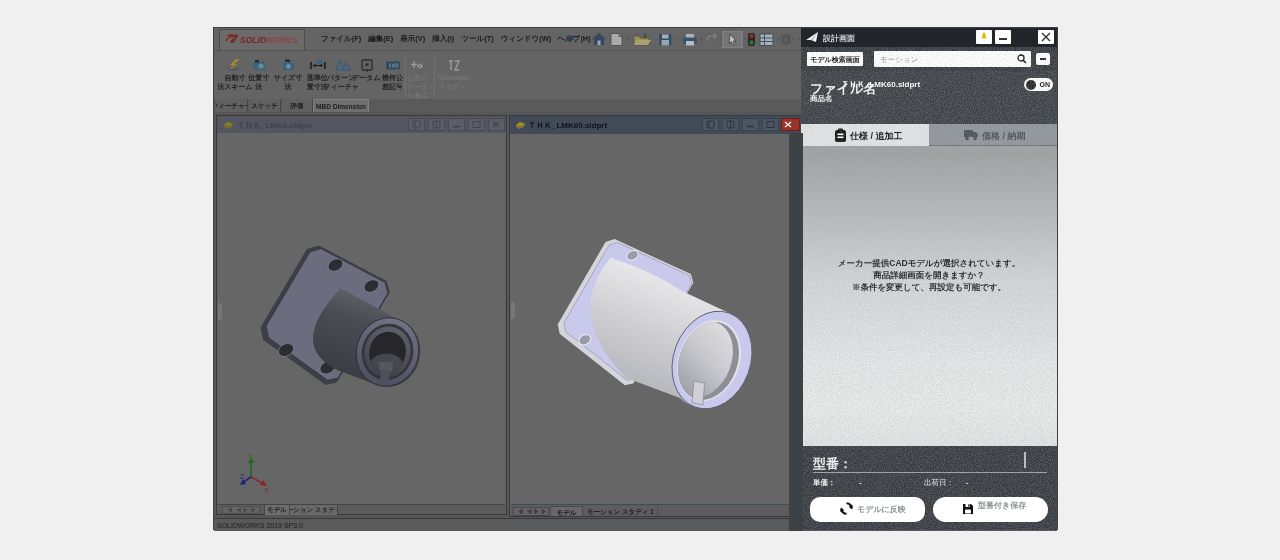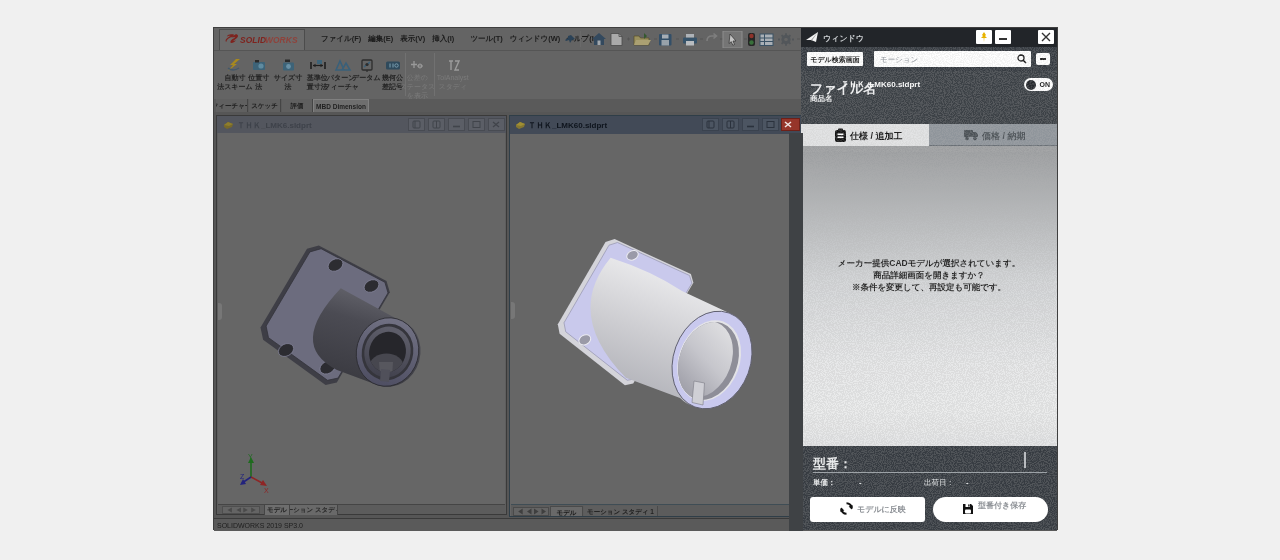--- a/index.html
+++ b/index.html
@@ -18,21 +18,21 @@
   <svg class="a" style="left:10px;top:5px" width="80" height="14" viewBox="0 0 80 14">
     <g fill="#7e231e">
       <path d="M7.2 1.3 C5.6 1.2 3.7 2.1 2.6 3.5 C4.1 2.8 5.9 2.7 6.5 3.0 C5.0 3.5 2.8 5.0 1.9 6.6 C1.3 7.7 1.5 8.9 2.5 9.1 C2.0 8.2 2.8 6.9 4.0 5.9 C5.4 4.8 7.1 4.1 8.1 4.3 C9.0 3.4 10.1 2.2 10.0 1.7 C9.8 1.2 8.4 1.4 7.2 1.3 Z"></path>
       <path d="M11.7 1.2 C10.2 1.8 8.5 3.6 8.1 4.6 C9.3 4.1 10.9 4.1 11.4 4.6 C9.6 5.2 7.3 6.9 6.6 8.3 C6.0 9.4 6.6 10.3 8.0 10.0 C9.5 9.8 11.3 8.4 12.1 7.3 C11.0 7.8 9.5 8.0 9.0 7.7 C10.8 6.9 12.9 5.3 13.7 3.9 C14.4 2.6 13.8 1.6 12.7 1.2 Z"></path>
       <text x="16" y="10" font-size="8.4" font-weight="bold" font-style="italic" letter-spacing="0.1">SOLID</text>
       <text x="41" y="10" font-size="8.4" font-weight="bold" font-style="italic" fill="#8f423b" letter-spacing="0.1">WORKS</text>
     </g>
   </svg>
 
   <div class="a tx" style="left:107px;top:5.5px;width:340px;font-size:7.5px;color:#1c1c1c;font-weight:bold">
-    <span style="margin-right:7px">ファイル(F)</span><span style="margin-right:7px">編集(E)</span><span style="margin-right:7px">表示(V)</span><span style="margin-right:16px">挿入(I)</span><span style="margin-right:7px">ツール(T)</span><span style="margin-right:6px">ウィンドウ(W)</span><span>ヘルプ(H)</span>
+    <span style="margin-right:7px">ファイル(F)</span><span style="margin-right:7px">編集(E)</span><span style="margin-right:7px">表示(V)</span><span style="margin-right:7px">挿入(I)</span><span style="margin-right:7px">ツール(T)</span><span style="margin-right:6px">ウィンドウ(W)</span><span>ヘルプ(H)</span>
   </div>
 
   <svg class="a" style="left:350px;top:6px" width="12" height="11" viewBox="0 0 12 11">
         <path d="M7 1 L11 5 L8 6 L6 9 L5 6 L2 7 L1 6 L4 4 L4 2 Z" fill="#2b4257"></path>
       </svg>
   <div class="a" style="left:366px;top:3px;width:1px;height:16px;background:#6a6a6a"></div>
 
   <div class="a" id="tbicons" style="left:372px;top:3px;width:470px;height:17px">
   <svg width="470" height="17" viewBox="0 0 470 17">
 
@@ -336,21 +336,21 @@
   </div>
 </div>
 
 <div class="a" id="panel" style="left:801px;top:28px;width:256px;height:502px;background:#3a3f45">
 
   <div class="a" style="left:0;top:0;width:256px;height:19px;background:#222529"></div>
   <svg class="a" style="left:4px;top:3px" width="15" height="13" viewBox="0 0 15 13">
         <path d="M1 9 L13 1 L11 11 L6 9 Z" fill="#f2f2f2"></path>
         <path d="M13 1 L7 9.6 L6 9 Z" fill="#9a9a9a"></path>
       </svg>
-  <div class="a tx" style="left:22px;top:5px;font-size:8px;font-weight:bold;color:#cfd2d5">ウィンドウ</div>
+  <div class="a tx" style="left:22px;top:5px;font-size:8px;font-weight:bold;color:#cfd2d5">設計画面</div>
   <div class="a" style="left:175px;top:2px;width:16px;height:14px;background:#fff;border-radius:1px"></div>
   <svg class="a" style="left:178px;top:4px" width="10" height="10" viewBox="0 0 10 10">
         <path d="M5 0 L7 3 L6 4 L8 6 L2 6 L4 4 L3 3 Z M4.6 6 L5.4 6 L5 10 Z" fill="#e8b300"></path>
       </svg>
   <div class="a" style="left:194px;top:2px;width:16px;height:14px;background:#fff;border-radius:1px"></div>
   <div class="a" style="left:198px;top:10px;width:8px;height:2px;background:#333"></div>
   <div class="a" style="left:237px;top:2px;width:16px;height:14px;background:#fff;border-radius:1px"></div>
   <svg class="a" style="left:240px;top:4px" width="10" height="10" viewBox="0 0 10 10">
         <path d="M1 1 L9 9 M9 1 L1 9" stroke="#333" stroke-width="1.4"></path>
       </svg>
@@ -416,21 +416,21 @@
           </filter>
           <filter id="noise2" x="0" y="0" width="100%" height="100%">
             <feTurbulence type="fractalNoise" baseFrequency="0.9" numOctaves="2"></feTurbulence>
             <feColorMatrix type="matrix" values="0 0 0 0 0.45  0 0 0 0 0.45  0 0 0 0 0.45  10 0 0 0 -4.2"></feColorMatrix>
           </filter>
         </defs>
     <rect x="0" y="19" width="256" height="105" filter="url(#noise)" opacity="0.2"></rect>
     <rect x="0" y="118" width="256" height="300" filter="url(#noise2)" opacity="0.22"></rect>
     <rect x="0" y="418" width="256" height="84" filter="url(#noise)" opacity="0.2"></rect>
   </svg>
-  <div class="a" style="left:9px;top:469px;width:115px;height:25px;background:#fff;border-radius:3px">
+  <div class="a" style="left:9px;top:469px;width:115px;height:25px;background:#fff;border-radius:10px">
     <svg style="position:absolute;left:30px;top:5px" width="13" height="13" viewBox="0 0 13 13">
           <path d="M6.5 1.2 A5.3 5.3 0 0 1 11.8 6.5" fill="none" stroke="#111" stroke-width="2.1"></path>
           <path d="M6.5 11.8 A5.3 5.3 0 0 1 1.2 6.5" fill="none" stroke="#111" stroke-width="2.1"></path>
           <path d="M12.8 3.2 L11.8 7.4 L8.6 4.6 Z M0.2 9.8 L1.2 5.6 L4.4 8.4 Z" fill="#111"></path>
         </svg>
     <div class="tx" style="position:absolute;left:47px;top:7px;font-size:8px;font-weight:bold;color:#8d9196">モデルに反映</div>
   </div>
   <div class="a" style="left:132px;top:469px;width:115px;height:25px;background:#fff;border-radius:12.5px">
     <svg style="position:absolute;left:29px;top:6px" width="12" height="12" viewBox="0 0 12 12">
           <path d="M1 1 H9 L11 3 V11 H1 Z" fill="#111"></path>

